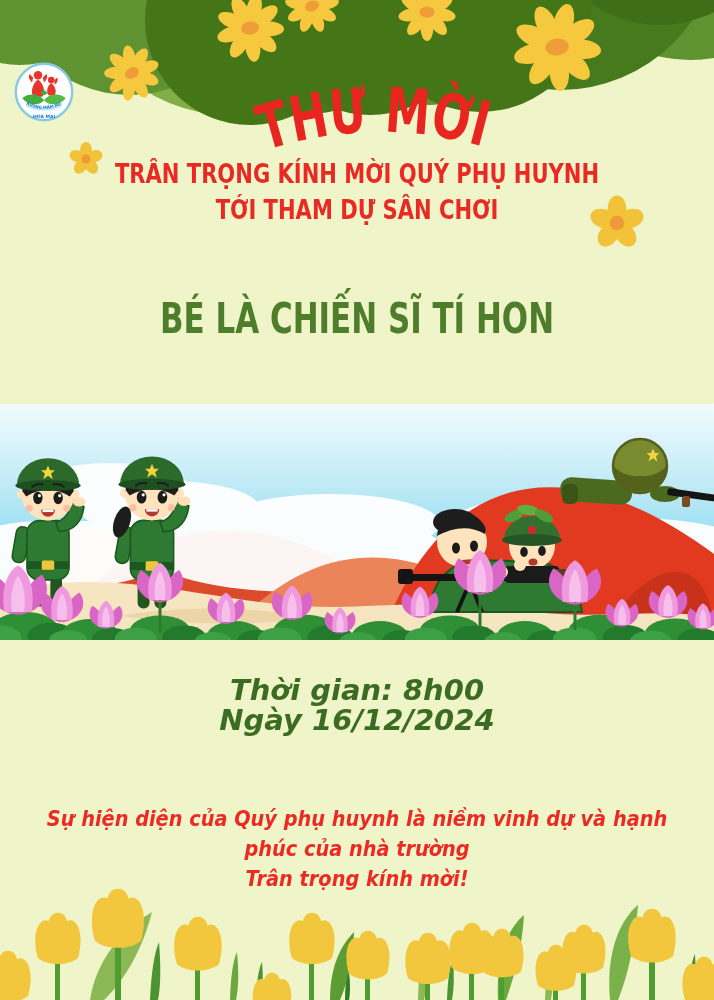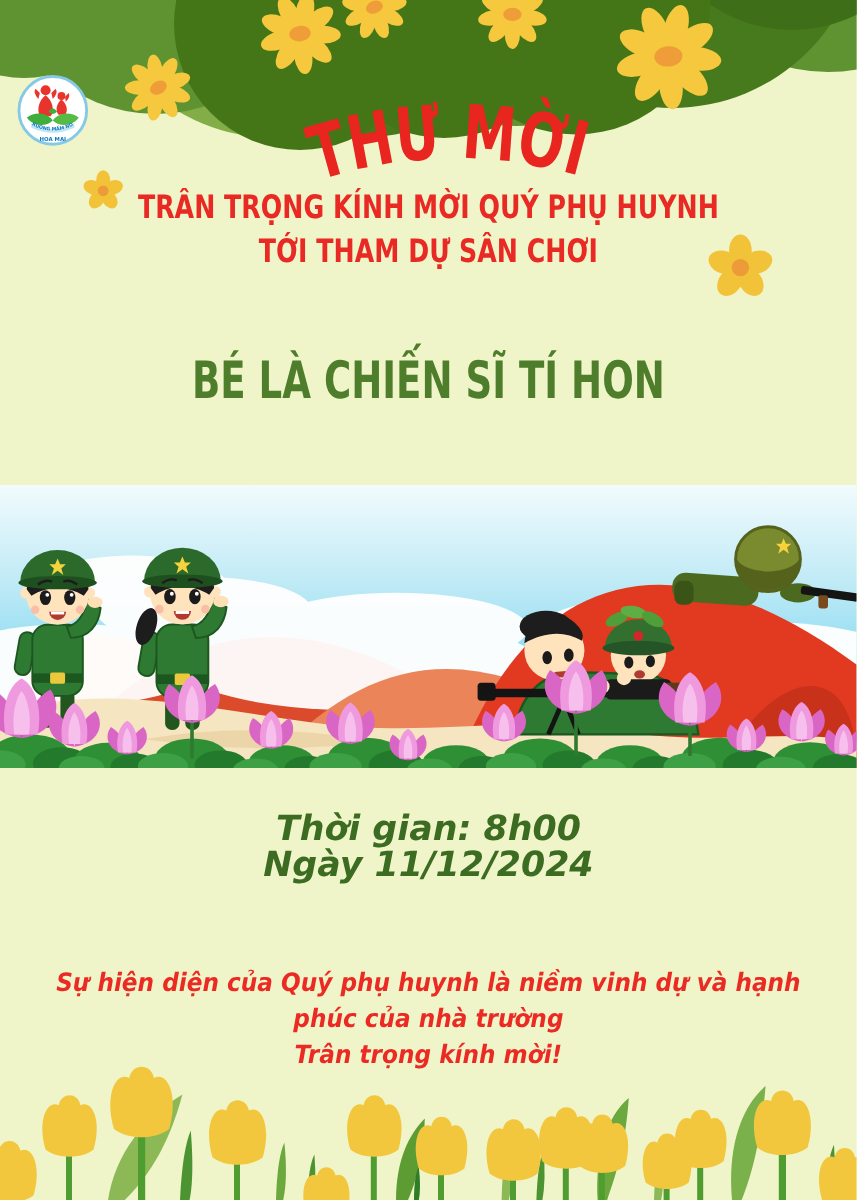--- a/index.html
+++ b/index.html
@@ -277,21 +277,21 @@
       <use href="#lotus" transform="translate(480,188) scale(1.35)"></use>
       <use href="#lotus" transform="translate(575,198) scale(1.35)"></use>
       <use href="#lotus" transform="translate(622,221) scale(0.85)"></use>
       <use href="#lotus" transform="translate(668,212) scale(1.0)"></use>
       <use href="#lotus" transform="translate(703,224) scale(0.8)"></use>
     </g>
   </svg>
 
   <div class="abs center-text details">
     <div>Thời gian: 8h00</div>
-    <div>Ngày 11/12/2024</div>
+    <div>Ngày 16/12/2024</div>
   </div>
 
   <div class="abs center-text closing">
     <div>Sự hiện diện của Quý phụ huynh là niềm vinh dự và hạnh phúc của nhà trường</div>
     <div>Trân trọng kính mời!</div>
   </div>
 
   <svg class="abs" style="bottom:0;left:0" width="714" height="140" viewBox="0 0 714 140">
     <defs>
       <g id="tulip">

